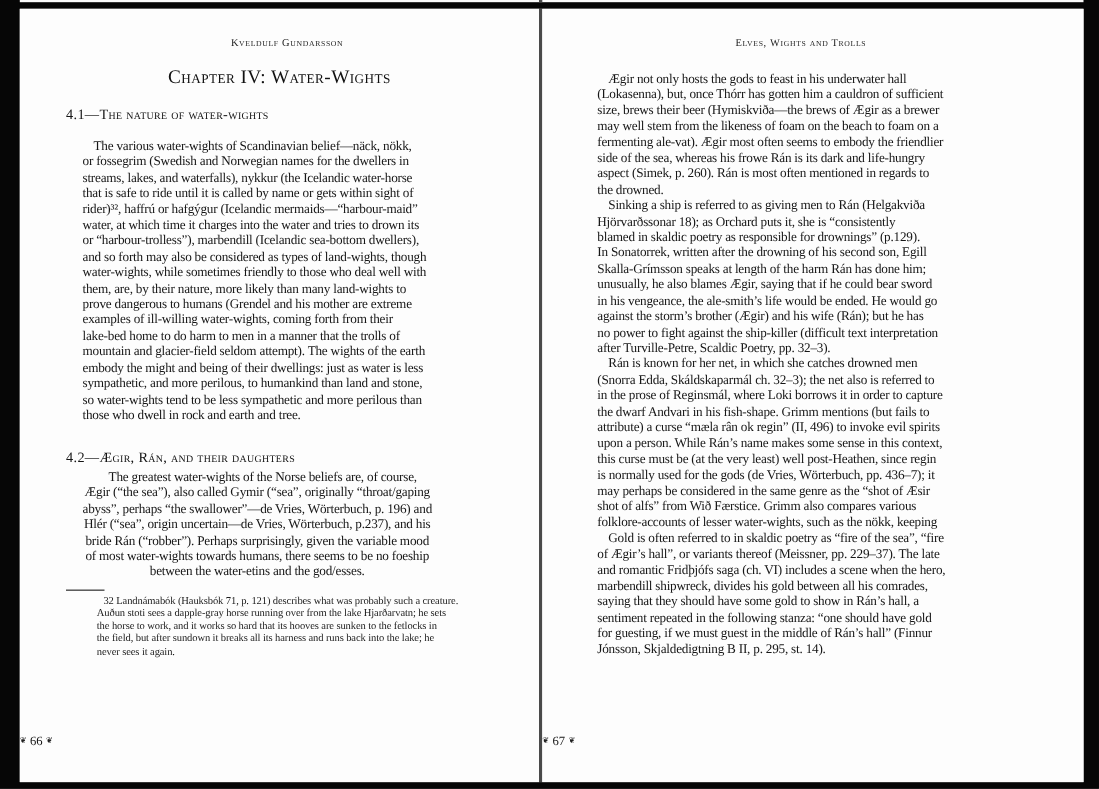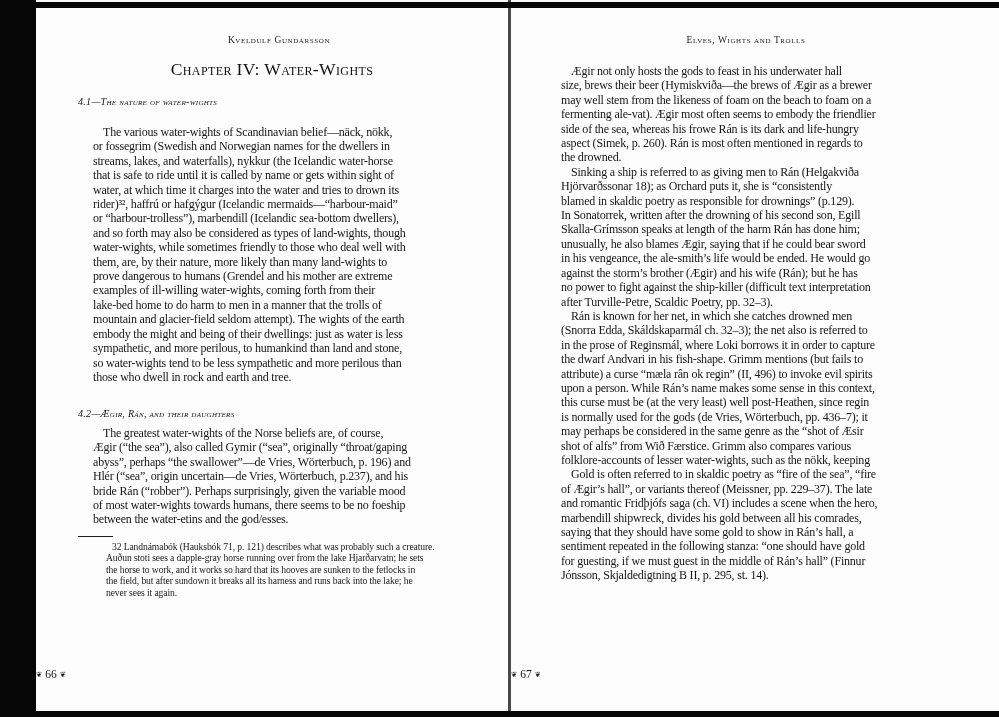--- a/index.html
+++ b/index.html
@@ -2,21 +2,21 @@
 <html><head>
 <meta charset="utf-8">
 <style>
   html,body{margin:0;padding:0;}
   body{
     width:999px;height:717px;overflow:hidden;
     background:#060606;
     font-family:"Liberation Serif","DejaVu Serif",serif;
     position:relative;
   }
-  .viewer{position:absolute;inset:0;background:#060606;margin-left:18px;}
+  .viewer{position:absolute;inset:0;background:#060606;}
   .prev-edge{position:absolute;left:18px;top:0;width:967px;height:2px;background:#fafafa;}
   .prev-edge-spine{position:absolute;left:472px;top:0;width:3px;height:2px;background:#4a4a4a;}
   .spread{position:absolute;left:18px;top:8px;width:967px;height:703px;background:#fdfdfd;}
   .page{position:absolute;top:0;height:703px;background:#fdfdfd;color:#161616;}
   .page-left{left:0;width:472px;}
   .page-right{left:475px;width:492px;}
   .spine{position:absolute;left:472px;top:0;width:3px;height:703px;background:#4a4a4a;}
 
   .running-header{
     position:absolute;top:27px;left:0;text-align:center;
@@ -26,31 +26,31 @@
   .page-left .running-header{width:100%;padding-left:14px;box-sizing:border-box;}
   .page-right .running-header{width:470px;}
 
   .chapter-title{
     position:absolute;top:51px;left:0;width:100%;margin:0;text-align:center;
     font-variant:small-caps;font-weight:normal;font-size:17.5px;letter-spacing:0.4px;color:#111;
     white-space:nowrap;
   }
   .section-heading{
     position:absolute;margin:0;left:42px;
-    font-style:italic;font-variant:small-caps;font-weight:normal;
-    font-size:10px;letter-spacing:0.3px;color:#141414;white-space:nowrap;
+    font-variant:small-caps;font-weight:normal;
+    font-size:13px;letter-spacing:0.3px;color:#141414;white-space:nowrap;
   }
   .sec1{top:88px;}
   .sec2{top:400px;}
 
   .para{font-size:12px;line-height:14.4px;letter-spacing:-0.2px;color:#161616;}
   .para .tl{white-space:nowrap;}
   .para .tl:first-child{text-indent:10px;}
   .p1{position:absolute;top:117px;left:57px;}
-  .p2{position:absolute;top:418px;left:57px;}
+  .p2{position:absolute;top:418px;left:57px;text-align:center;}
 
   .fn-rule{position:absolute;top:528px;left:42px;width:35px;height:0;border-top:1.6px solid #1a1a1a;}
   .footnote{
     position:absolute;top:533px;left:70px;
     font-size:9.6px;line-height:11.4px;letter-spacing:-0.1px;color:#1a1a1a;
   }
   .footnote .tl{white-space:nowrap;}
   .footnote .tl:first-child{text-indent:6px;}
 
   .body-col{position:absolute;top:56px;left:50px;font-size:12px;line-height:14.4px;letter-spacing:-0.2px;}
@@ -81,22 +81,22 @@
 
       <h1 class="chapter-title">Chapter IV: Water-Wights</h1>
 
       <h2 class="section-heading sec1">4.1—The nature of water-wights</h2>
 
       <div class="para p1">
           <div class="tl">The various water-wights of Scandinavian belief—näck, nökk,</div>
           <div class="tl">or fossegrim (Swedish and Norwegian names for the dwellers in</div>
           <div class="tl">streams, lakes, and waterfalls), nykkur (the Icelandic water-horse</div>
           <div class="tl">that is safe to ride until it is called by name or gets within sight of</div>
+          <div class="tl">rider)³², haffrú or hafgýgur (Icelandic mermaids—“harbour-maid”</div>
           <div class="tl">water, at which time it charges into the water and tries to drown its</div>
-          <div class="tl">rider)³², haffrú or hafgýgur (Icelandic mermaids—“harbour-maid”</div>
           <div class="tl">or “harbour-trolless”), marbendill (Icelandic sea-bottom dwellers),</div>
           <div class="tl">and so forth may also be considered as types of land-wights, though</div>
           <div class="tl">water-wights, while sometimes friendly to those who deal well with</div>
           <div class="tl">them, are, by their nature, more likely than many land-wights to</div>
           <div class="tl">prove dangerous to humans (Grendel and his mother are extreme</div>
           <div class="tl">examples of ill-willing water-wights, coming forth from their</div>
           <div class="tl">lake-bed home to do harm to men in a manner that the trolls of</div>
           <div class="tl">mountain and glacier-field seldom attempt). The wights of the earth</div>
           <div class="tl">embody the might and being of their dwellings: just as water is less</div>
           <div class="tl">sympathetic, and more perilous, to humankind than land and stone,</div>
@@ -132,20 +132,21 @@
     </div>
 
     <div class="spine"></div>
 
     <div class="page page-right">
       <div class="running-header">Elves, Wights and Trolls</div>
 
       <div class="body-col">
         <div class="para">
             <div class="tl">Ægir not only hosts the gods to feast in his underwater hall</div>
+            <div class="tl">(Lokasenna), but, once Thórr has gotten him a cauldron of sufficient</div>
             <div class="tl">size, brews their beer (Hymiskviða—the brews of Ægir as a brewer</div>
             <div class="tl">may well stem from the likeness of foam on the beach to foam on a</div>
             <div class="tl">fermenting ale-vat). Ægir most often seems to embody the friendlier</div>
             <div class="tl">side of the sea, whereas his frowe Rán is its dark and life-hungry</div>
             <div class="tl">aspect (Simek, p. 260). Rán is most often mentioned in regards to</div>
             <div class="tl">the drowned.</div>
           </div>
         <div class="para">
             <div class="tl">Sinking a ship is referred to as giving men to Rán (Helgakviða</div>
             <div class="tl">Hjörvarðssonar 18); as Orchard puts it, she is “consistently</div>

